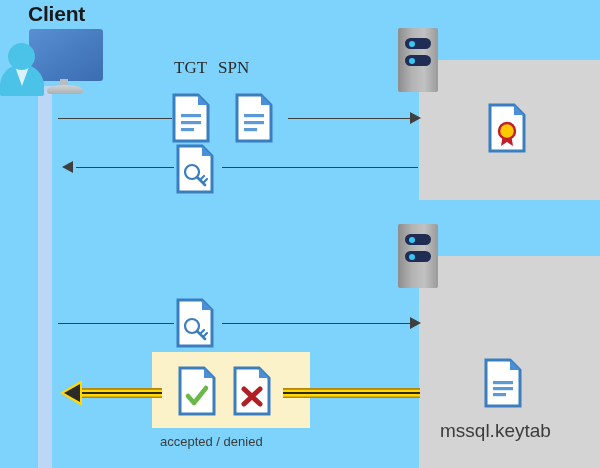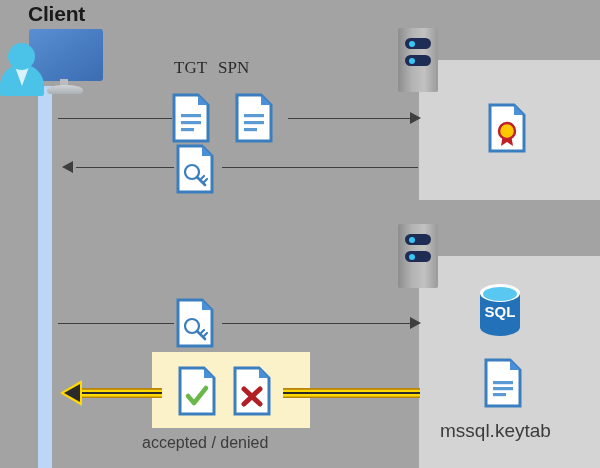--- a/index.html
+++ b/index.html
@@ -4,21 +4,21 @@
 <style>
   html, body {
     margin: 0;
     padding: 0;
     background: #ffffff;
   }
   #canvas {
     position: relative;
     width: 600px;
     height: 468px;
-    background: #a3a3a3;
+    background: #7dd3fc;
     font-family: "Liberation Sans", sans-serif;
     overflow: hidden;
   }
   .abs { position: absolute; }
 
   
   .title {
     font-weight: bold;
     color: #1a1a1a;
     letter-spacing: -0.2px;
@@ -197,22 +197,22 @@
     font-family: Liberation Serif, serif;
   }
   #label-tgt { left: 174px; top: 58px; }
   #label-spn { left: 218px; top: 58px; }
 
   
   #sql-icon { left: 478px; top: 283px; width: 44px; height: 54px; }
 
   
   #accepted-denied {
-    left: 142px; top: 434px;
-    font-size: 16px;
+    left: 160px; top: 434px;
+    font-size: 13px;
     color: #3c3c3c;
   }
   #keytab-label {
     left: 440px; top: 420px;
     font-size: 19px;
     color: #3c3c3c;
   }
 </style>
 </head>
 <body>
@@ -254,28 +254,20 @@
 
   <div class="abs server-rack" id="linux-rack">
     <div class="rack-pill" style="top:10px;">
       <div class="rack-dot"></div>
     </div>
     <div class="rack-pill" style="top:27px;">
       <div class="rack-dot"></div>
     </div>
   </div>
 
-  <div class="abs" id="sql-icon">
-    <svg viewBox="0 0 44 54">
-      <path d="M2 10 V44 a20 9 0 0 0 40 0 V10 Z" fill="#2372b9"></path>
-      <ellipse cx="22" cy="10" rx="20" ry="9" fill="#ffffff"></ellipse>
-      <ellipse cx="22" cy="11" rx="17" ry="7" fill="#59c8f0"></ellipse>
-      <text x="22" y="34" text-anchor="middle" font-family="Liberation Sans, sans-serif" font-size="15" font-weight="bold" fill="#ffffff">SQL</text>
-    </svg>
-  </div>
 
   <div class="abs doc" id="doc-keytab">
     <svg viewBox="0 0 38 50">
       <path d="M2 2 H26 L36 12 V48 H2 Z" fill="#ffffff" stroke="#3a7ebf" stroke-width="3"></path>
       <path d="M26 2 L36 12 H26 Z" fill="#4a90d9"></path>
       <rect x="9" y="23" width="20" height="3.2" fill="#5b9bd5"></rect>
       <rect x="9" y="29" width="20" height="3.2" fill="#5b9bd5"></rect>
       <rect x="9" y="35" width="13" height="3.2" fill="#5b9bd5"></rect>
     </svg>
   </div>

